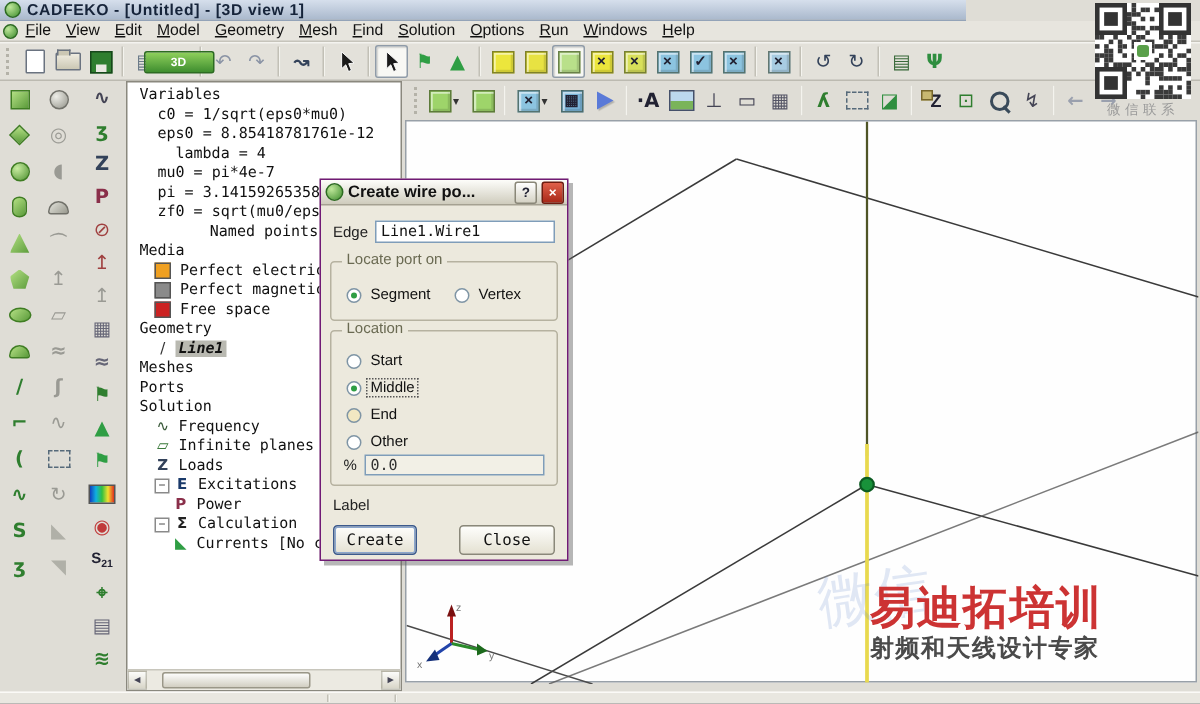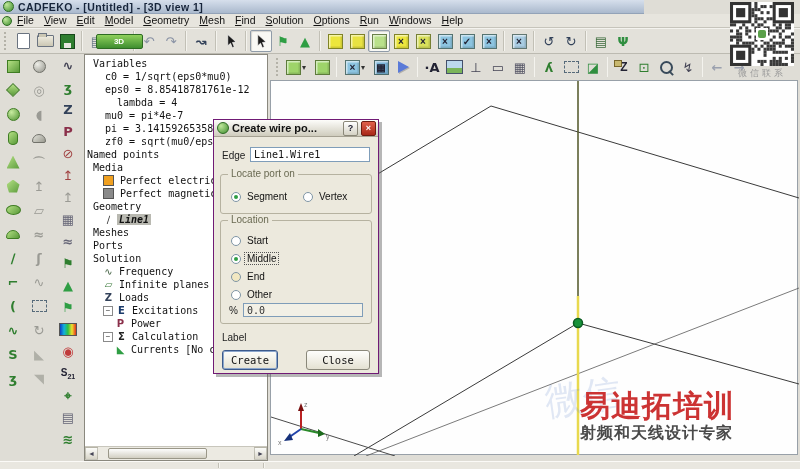--- a/index.html
+++ b/index.html
@@ -526,33 +526,37 @@
         </div>
         <div class="trow" style="padding-left: 18px;">
           <span class="tlabel">mu0 = pi*4e-7</span>
         </div>
         <div class="trow" style="padding-left: 18px;">
           <span class="tlabel">pi = 3.14159265358979323846</span>
         </div>
         <div class="trow" style="padding-left: 18px;">
           <span class="tlabel">zf0 = sqrt(mu0/eps0)</span>
         </div>
-        <div class="trow" style="padding-left: 0;">
+        <div class="trow" style="padding-left: 0; justify-content: center;">
           <span class="tlabel">Named points</span>
         </div>
         <div class="trow" style="padding-left: 6px;">
           <span class="tlabel">Media</span>
         </div>
         <div class="trow" style="padding-left: 18px;">
           <span class="tsw" style="background: rgb(240, 160, 32);"></span>
           <span class="tlabel">Perfect electric condu</span>
         </div>
         <div class="trow" style="padding-left: 18px;">
           <span class="tsw" style="background: rgb(138, 138, 138);"></span>
           <span class="tlabel">Perfect magnetic condu</span>
+        </div>
+        <div class="trow" style="padding-left: 18px;">
+          <span class="tsw" style="background: rgb(204, 34, 34);"></span>
+          <span class="tlabel">Free space</span>
         </div>
         <div class="trow" style="padding-left: 6px;">
           <span class="tlabel">Geometry</span>
         </div>
         <div class="trow" style="padding-left: 18px;">
           <span class="tgl" style="color: rgb(51, 51, 51);">∕</span>
           <span class="tlabel sel italic">Line1</span>
         </div>
         <div class="trow" style="padding-left: 6px;">
           <span class="tlabel">Meshes</span>

